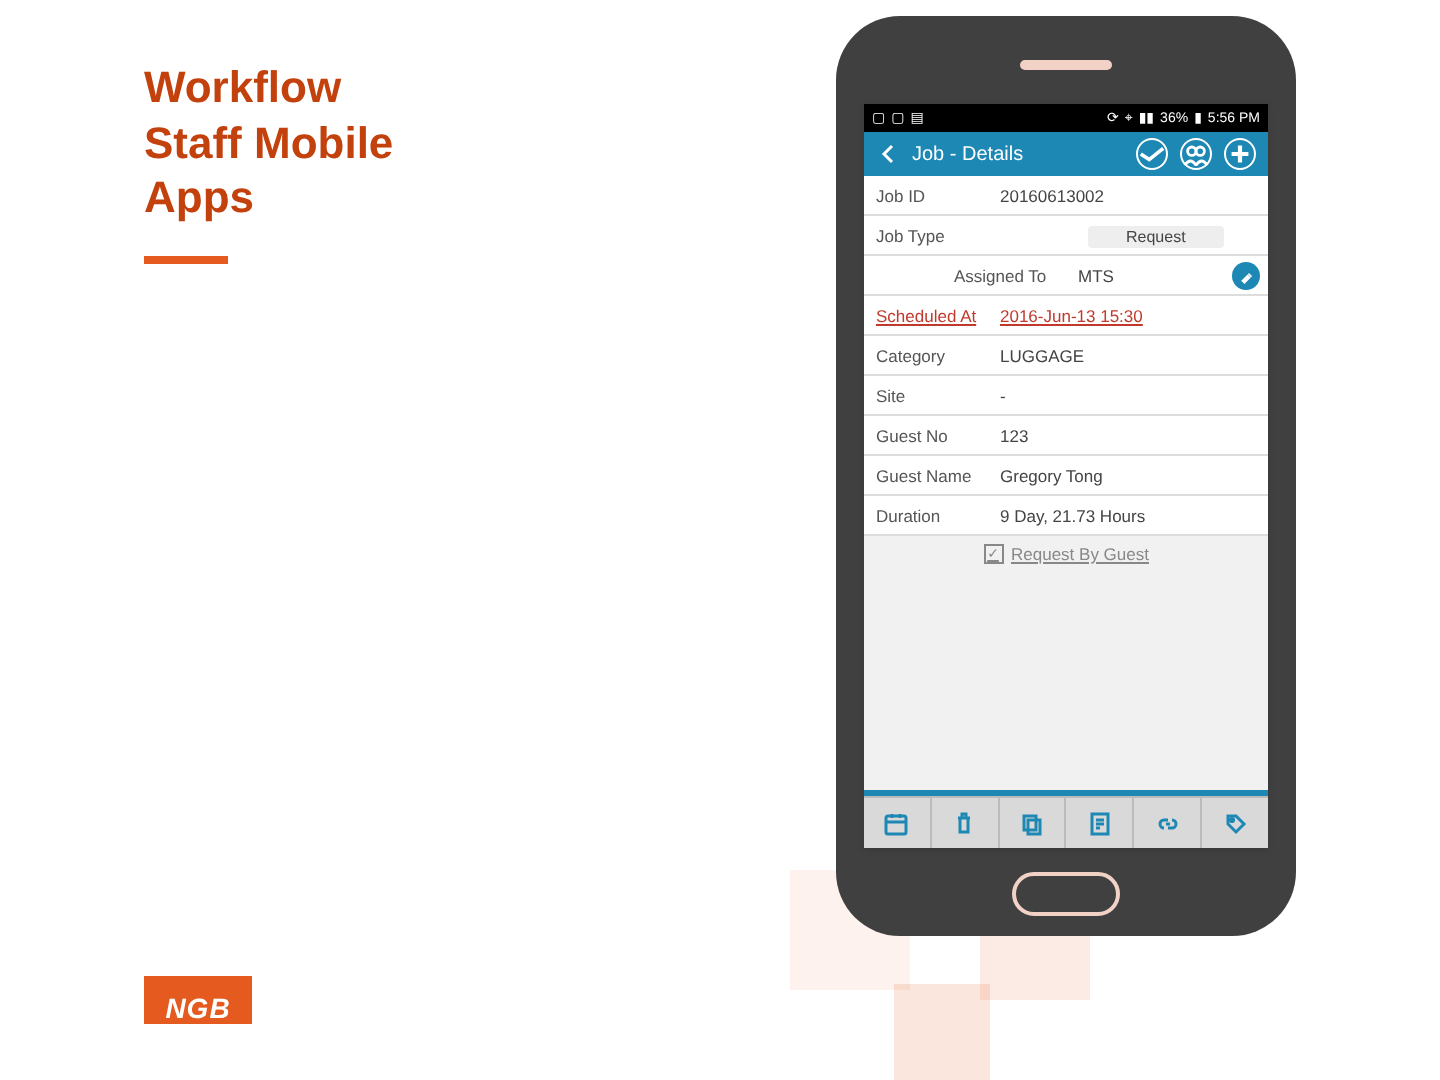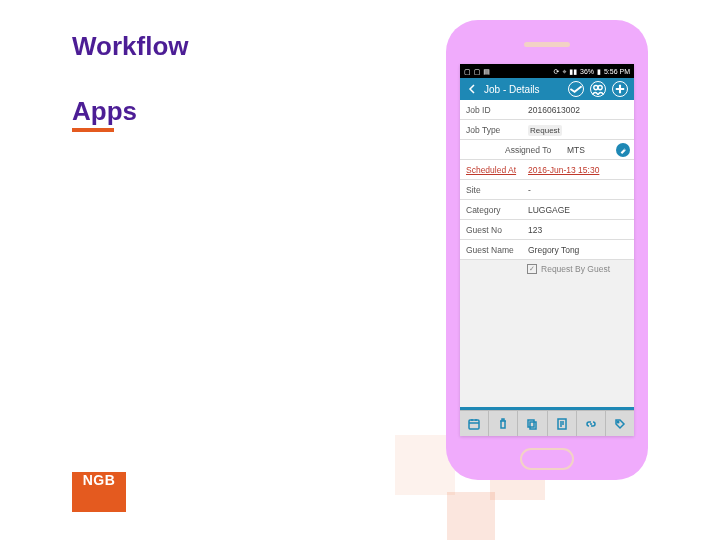--- a/index.html
+++ b/index.html
@@ -6,56 +6,56 @@
   body {
     width: 720px; height: 540px;
     font-family: Arial, Helvetica, sans-serif;
     background: #fff;
     position: relative;
     overflow: hidden;
   }
   .slide-title {
     position: absolute;
     left: 72px; top: 30px;
-    font-size: 26px;
+    font-size: 22px;
     font-weight: bold;
-    color: #4c1d95;
+    color: #c2410c;
     line-height: 1.25;
   }
   .orange-underline {
     position: absolute;
     left: 72px; top: 128px;
     width: 42px; height: 4px;
     background: #e45a1f;
   }
   .logo {
     position: absolute;
     left: 72px; bottom: 28px;
-    width: 54px; height: 40px;
+    width: 54px; height: 24px;
     background: #e45a1f;
-    display: flex; align-items:flex-start; justify-content:center;
+    display: flex; align-items:flex-end; justify-content:center;font-style:italic;
   }
   .logo span {
     font-family: Arial, sans-serif;
     font-weight: bold;
     color: #fff;
     font-size: 14px;
     letter-spacing: 0.5px;
   }
   .deco-sq { position:absolute; background: rgba(228,90,31,0.08); }
   .sq1 { width: 60px; height: 60px; right: 265px; bottom: 45px; }
   .sq2 { width: 48px; height: 48px; right: 225px; bottom: 0px; background: rgba(228,90,31,0.15);}
   .sq3 { width: 55px; height: 55px; right: 175px; bottom: 40px; background: rgba(228,90,31,0.12);}
 
   
   .phone {
     position:absolute;
-    right: 72px; top: 20px;
-    width: 202px; height: 460px;
-    background: #f0abfc;
+    right: 72px; top: 8px;
+    width: 230px; height: 460px;
+    background: #404040;
     border-radius: 32px;
     padding: 0;
   }
   .phone-speaker {
     position:absolute; top:22px; left:50%; transform:translateX(-50%);
     width: 46px; height: 5px; border-radius: 3px; background:#f2d2c6;
   }
   .phone-home {
     position:absolute; bottom:10px; left:50%; transform:translateX(-50%);
     width: 54px; height: 22px; border-radius: 11px; border:2px solid #f2d2c6;
@@ -99,36 +99,37 @@
     min-height: 20px;
     padding: 3px 6px;
     font-size: 8.5px;
     color:#444;
     justify-content:center;
   }
   .row .label { width: 62px; color:#555; }
   .row .value { flex:1; font-weight:500; }
   .row.scheduled .label, .row.scheduled .value { color:#c0392b;text-decoration:underline; }
   .row .chip {
-    background:#eee; padding:1px 2px; border-radius:2px; font-size:8px;
+    background:#eee; padding:1px 19px; border-radius:2px; font-size:8px;margin-left:44px;
   }
   .assigned-row {
     position:relative;
     padding-left:45px;
   }
   .assigned-btn {
     position:absolute; right:4px; top:50%; transform:translateY(-50%);
     width:14px; height:14px; border-radius:50%; background:#1e88b5;
     display:flex; align-items:center; justify-content:center;
   }
   .assigned-btn svg { width:8px; height:8px; }
   .checkbox-row {
-    display:flex; align-items:center; justify-content:flex-end;
+    display:flex; align-items:center; justify-content:center;
     padding:4px 24px; font-size:8.5px; color:#888; background:#f1f1f1;
     gap:4px;
+    text-decoration:underline;
   }
   .filler { flex:1; background:#f1f1f1; }
   .divider {
     height:3px; background:#1e88b5;
   }
   .bottom-bar {
     height: 26px; background:#d9d9d9;
     display:flex; align-items:center;
     border-top:1px solid #bbb;
   }
@@ -138,21 +139,21 @@
     border-right:1px solid #bbb;
   }
   .bottom-cell:last-child { border-right:none; }
   .bottom-cell svg { width:12px; height:12px; stroke:#1e88b5; fill:none; stroke-width:1.5; }
 </style>
 </head>
 <body>
 
 <div class="slide-title">
   <span>Workflow</span><br>
-  <br>
+  <span>Staff Mobile</span><br>
   <span>Apps</span>
 </div>
 <div class="orange-underline"></div>
 
 <div class="deco-sq sq1"></div>
 <div class="deco-sq sq2"></div>
 <div class="deco-sq sq3"></div>
 
 <div class="logo">
   <span>NGB</span>
@@ -225,34 +226,38 @@
               <path d="M2 8 L6 4 L8 6 L4 10" fill="#fff"></path>
               <path d="M6.5 3.5 L8.5 5.5" stroke="#fff"></path>
             </svg>
         </div>
       </div>
       <div class="row scheduled">
         <div class="label">Scheduled At</div>
         <div class="value">2016-Jun-13 15:30</div>
       </div>
       <div class="row">
+        <div class="label">Category</div>
+        <div class="value">LUGGAGE</div>
+      </div>
+      <div class="row">
         <div class="label">Site</div>
         <div class="value">-</div>
       </div>
       <div class="row">
-        <div class="label">Category</div>
-        <div class="value">LUGGAGE</div>
-      </div>
-      <div class="row">
         <div class="label">Guest No</div>
         <div class="value">123</div>
       </div>
       <div class="row">
         <div class="label">Guest Name</div>
         <div class="value">Gregory Tong</div>
+      </div>
+      <div class="row">
+        <div class="label">Duration</div>
+        <div class="value">9 Day, 21.73 Hours</div>
       </div>
       <div class="checkbox-row">
         <span style="display:inline-flex;width:10px;height:10px;border:1px solid #888;align-items:center;justify-content:center;font-size:7px;">✓</span>
         <span>Request By Guest</span>
       </div>
       <div class="filler"></div>
     </div>
 
     <div class="divider"></div>
     <div class="bottom-bar">

